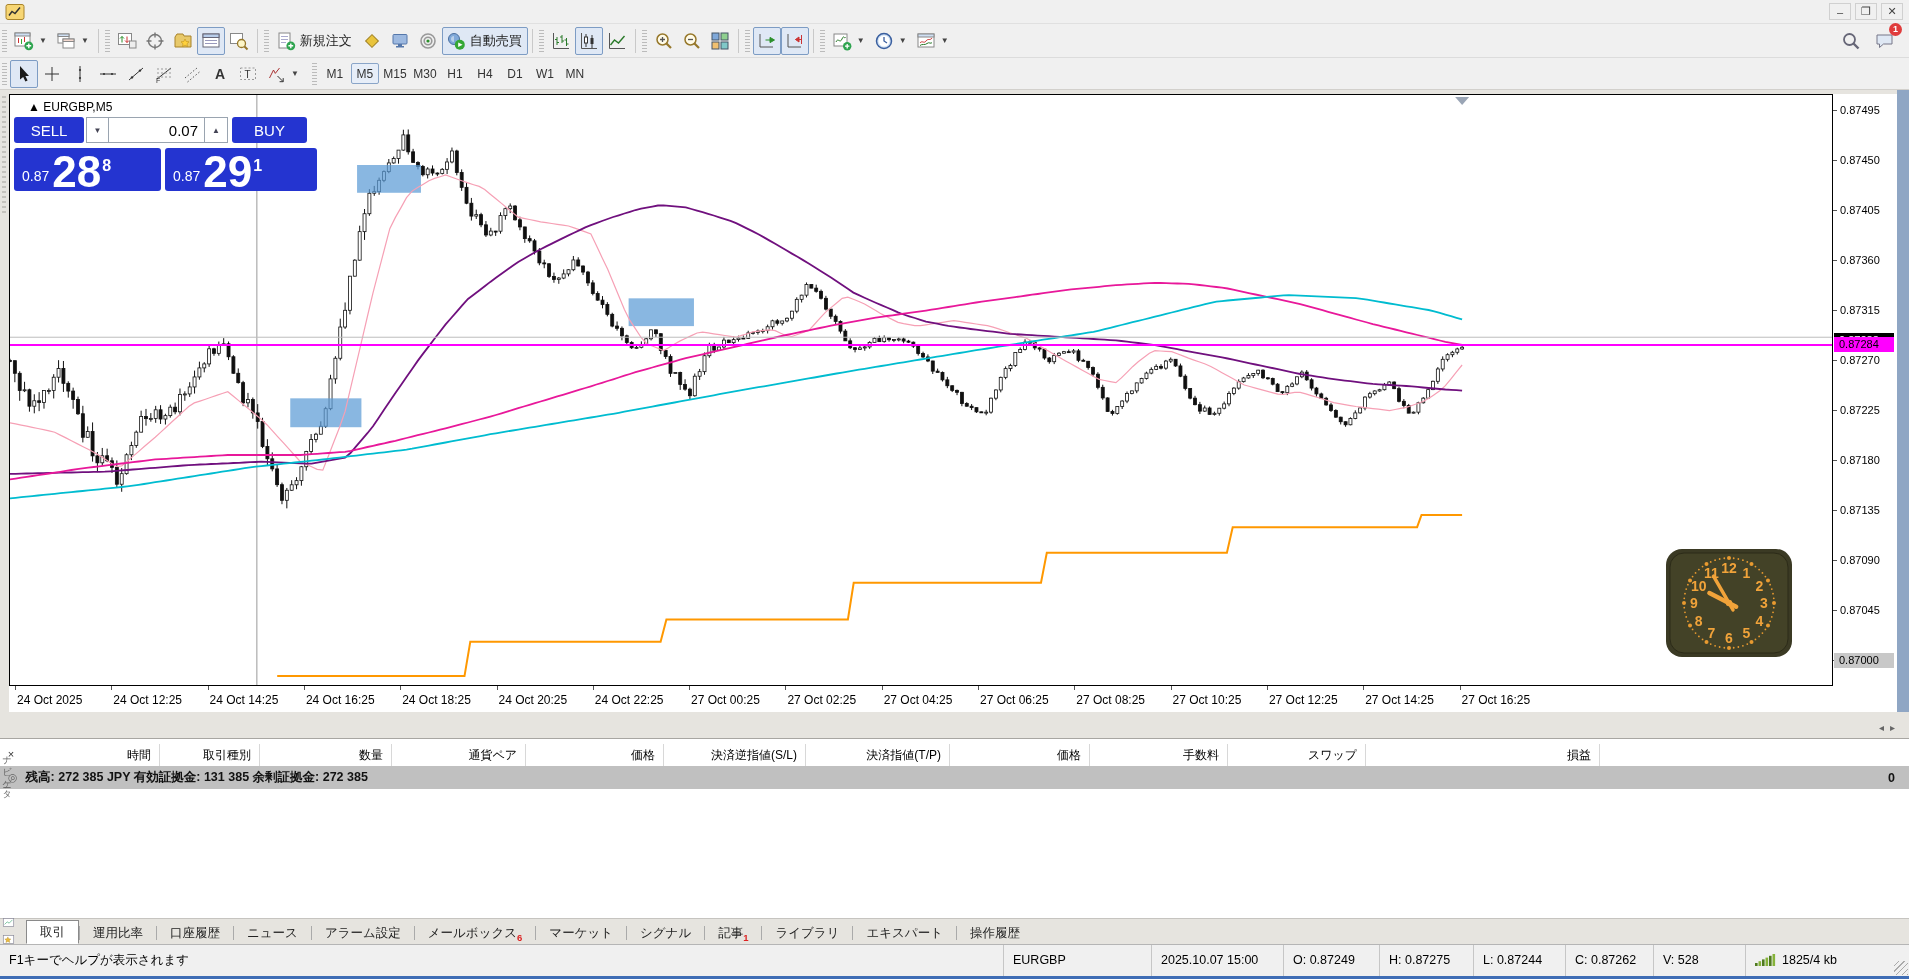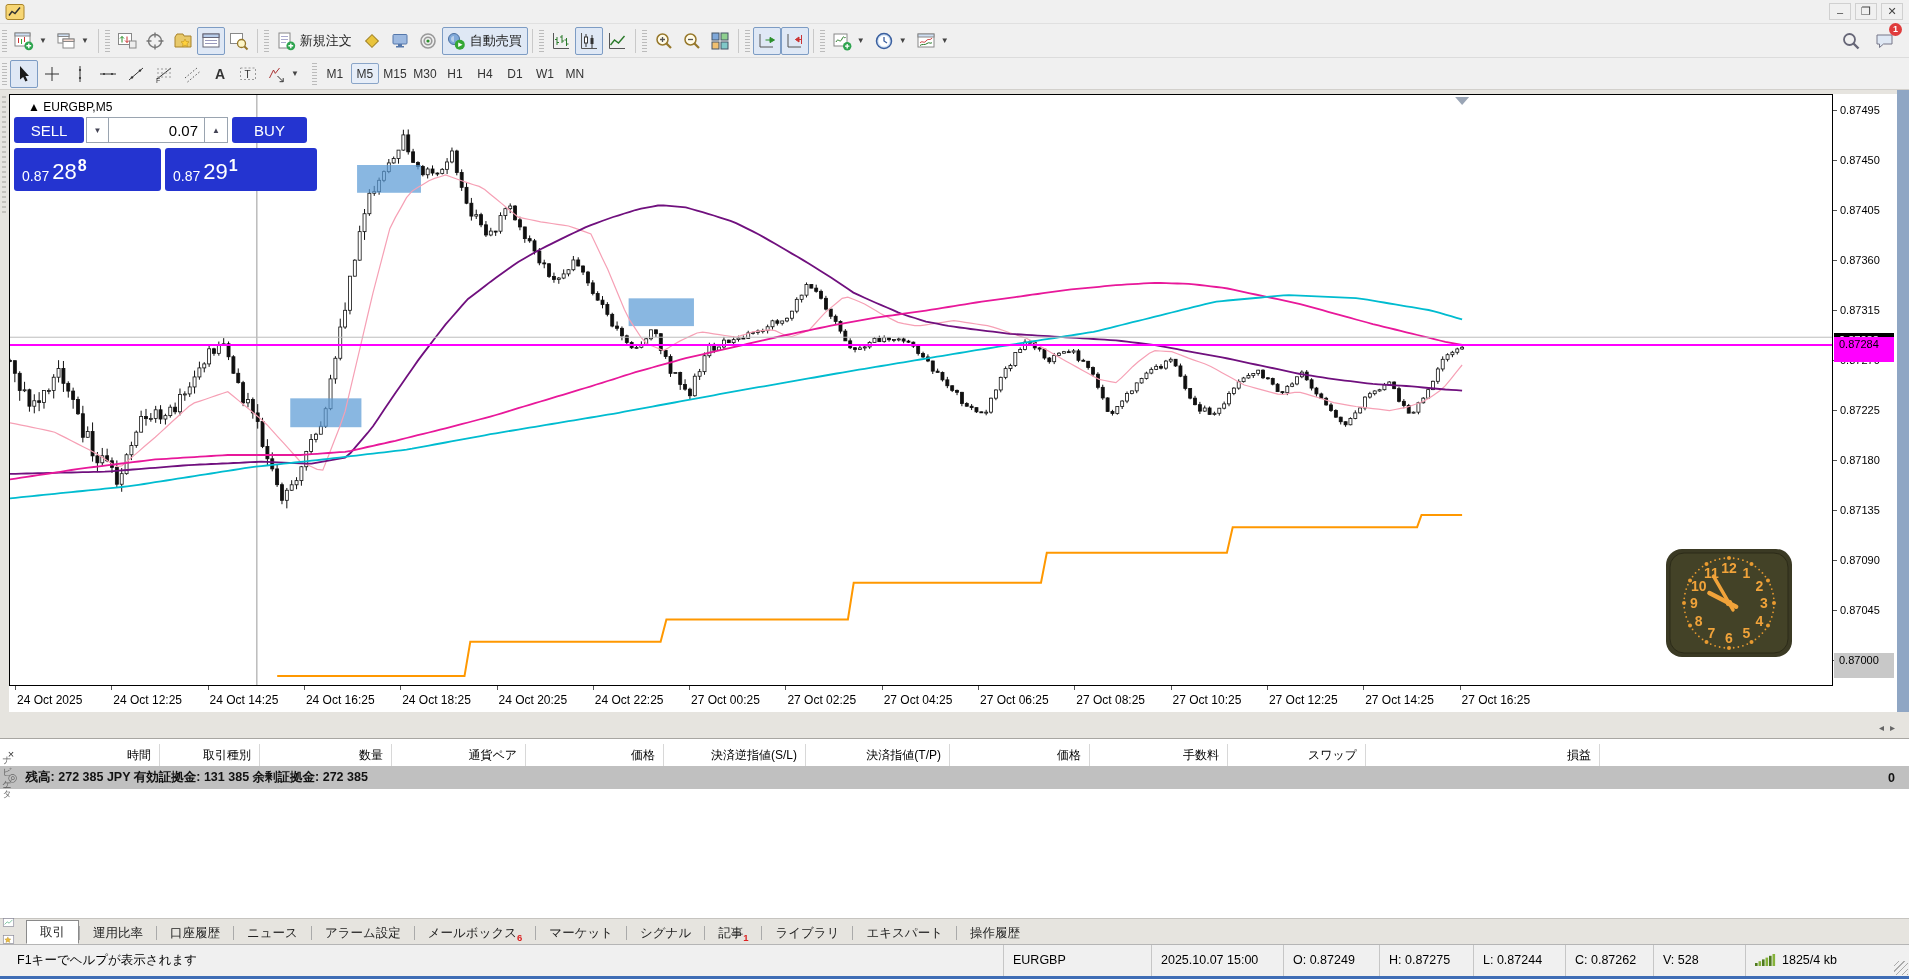--- a/index.html
+++ b/index.html
@@ -30,42 +30,42 @@
 .tf-btn.active { background:#e7eef8; border:1px solid #8aa5c8; }
 
 
 #chart-area { position:absolute; left:0; top:90px; width:1909px; height:622px; background:#e6e4df; }
 #chart-block { position:absolute; left:9px; top:4px; width:1888px; height:618px; background:#fff; }
 #pane { position:absolute; left:0; top:0; width:1824px; height:592px; border:1px solid #000; background:#fff; }
 #chart-svg { position:absolute; left:0; top:0; }
 #price-axis { position:absolute; left:1824px; top:0; width:64px; height:592px; background:#fff; font-size:11px; }
 .ytick { position:absolute; left:7px; width:56px; height:14px; line-height:14px; color:#000; }
 .ytick-mark { position:absolute; left:0; width:4px; height:1px; background:#555; }
-.axis-label { position:absolute; left:1px; width:60px; height:25px; line-height:15px; font-size:11px; padding-left:5px; }
+.axis-label { position:absolute; left:1px; width:60px; height:15px; line-height:15px; font-size:11px; padding-left:5px; }
 #time-axis { position:absolute; left:0; top:592px; width:1888px; height:26px; background:#fff; font-size:12px; }
 .xtick { position:absolute; top:7px; color:#000; white-space:nowrap; }
 .xtick-mark { position:absolute; top:0; width:1px; height:4px; background:#555; }
 #right-strip { position:absolute; left:1897px; top:0px; width:12px; height:622px; background:#8fa6c4; }
 #left-grip { position:absolute; left:2px; top:6px; width:4px; height:120px; background:repeating-linear-gradient(to bottom,#c4c2bd 0 2px,transparent 2px 5px); }
 #symbol-label { position:absolute; left:18px; top:5px; font-size:12px; color:#000; }
 
 
 #trade-widget { position:absolute; left:4px; top:22px; width:303px; height:74px; font-family:"Liberation Sans",sans-serif; }
 #tw-row1 { position:absolute; left:0; top:0; height:27px; width:303px; display:flex; }
 .tw-blue { background:#2434d0; color:#fff; border-radius:3px; }
 #tw-sell { width:70px; height:26px; display:flex; align-items:center; justify-content:center; font-size:15px; }
 #tw-down { width:23px; height:26px; margin-left:2px; background:#fff; border:1px solid #9aa4b0; display:flex; align-items:center; justify-content:center; font-size:8px; color:#445; }
 #tw-lot { width:96px; height:26px; border:1px solid #9aa4b0; border-left:0; font-size:15px; text-align:right; padding-right:6px; color:#000; background:#fff; }
 #tw-up { width:23px; height:26px; background:#fff; border:1px solid #9aa4b0; border-left:0; display:flex; align-items:center; justify-content:center; font-size:8px; color:#445; }
 #tw-buy { width:75px; height:26px; margin-left:4px; display:flex; align-items:center; justify-content:center; font-size:15px; }
 .tw-panel { position:absolute; top:31px; height:43px; display:flex; align-items:flex-end; padding:0 6px 4px 8px; color:#fff; }
 #tw-sell-panel { left:0; width:147px; }
 #tw-buy-panel { left:151px; width:152px; }
 .tw-prefix { font-size:14px; margin-right:3px; margin-bottom:3px; }
-.tw-big { font-size:22px; font-weight:normal; line-height:30px;margin-top:8px; }
+.tw-big { font-size:44px; font-weight:bold; line-height:30px;margin-top:8px; }
 .tw-sup { font-size:16px; font-weight:bold; transform:translateY(-12px); margin-left:1px; }
 
 
 #clock { position:absolute; left:1656px; top:454px; }
 
 
 #chart-tabs { position:absolute; left:0; top:712px; width:1909px; height:26px; background:#e6e4df; display:flex; align-items:flex-end; }
 .ctab { height:22px; line-height:21px; padding:0 14px; font-size:12px; color:#333; margin-bottom:0; }
 .ctab.active { background:#fff; border:1px solid #777; height:24px; line-height:22px; font-weight:normal; }
 .ctab-sep { width:1px; height:14px; background:#aaa; margin-bottom:5px; }
@@ -1256,21 +1256,21 @@
           <path d="M4 13l4-4 3 2 5-5" stroke="#4a7" fill="none"></path>
         </svg></div>
       <div><svg width="13" height="13" viewBox="0 0 20 20">
           <rect x="2" y="4" width="16" height="12" fill="#fff" stroke="#889"></rect>
           <path d="M9 6l1.5 3 3.2.3-2.4 2.2.7 3.2-3-1.7-3 1.7.7-3.2-2.4-2.2 3.2-.3z" fill="#e9b93c" stroke="#a8832a" stroke-width="0.5"></path>
         </svg></div>
     </div>
 
   <div id="status-bar">
     <div id="grip"></div>
-  <div class="sseg first" style="left: 8px; width: 1003px;">
+  <div class="sseg first" style="left: 0px; width: 1003px;">
         <span>F1キーでヘルプが表示されます</span>
       </div>
       <div class="sseg" style="left: 1003px; width: 148px;">
         <span>EURGBP</span>
       </div>
       <div class="sseg" style="left: 1151px; width: 132px;">
         <span>2025.10.07 15:00</span>
       </div>
       <div class="sseg" style="left: 1283px; width: 96px;">
         <span>O: 0.87249</span>

